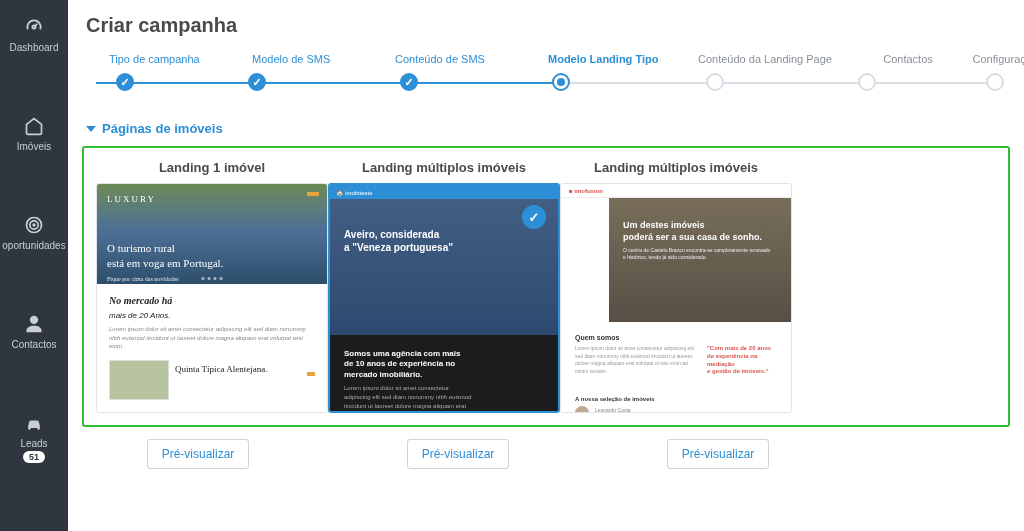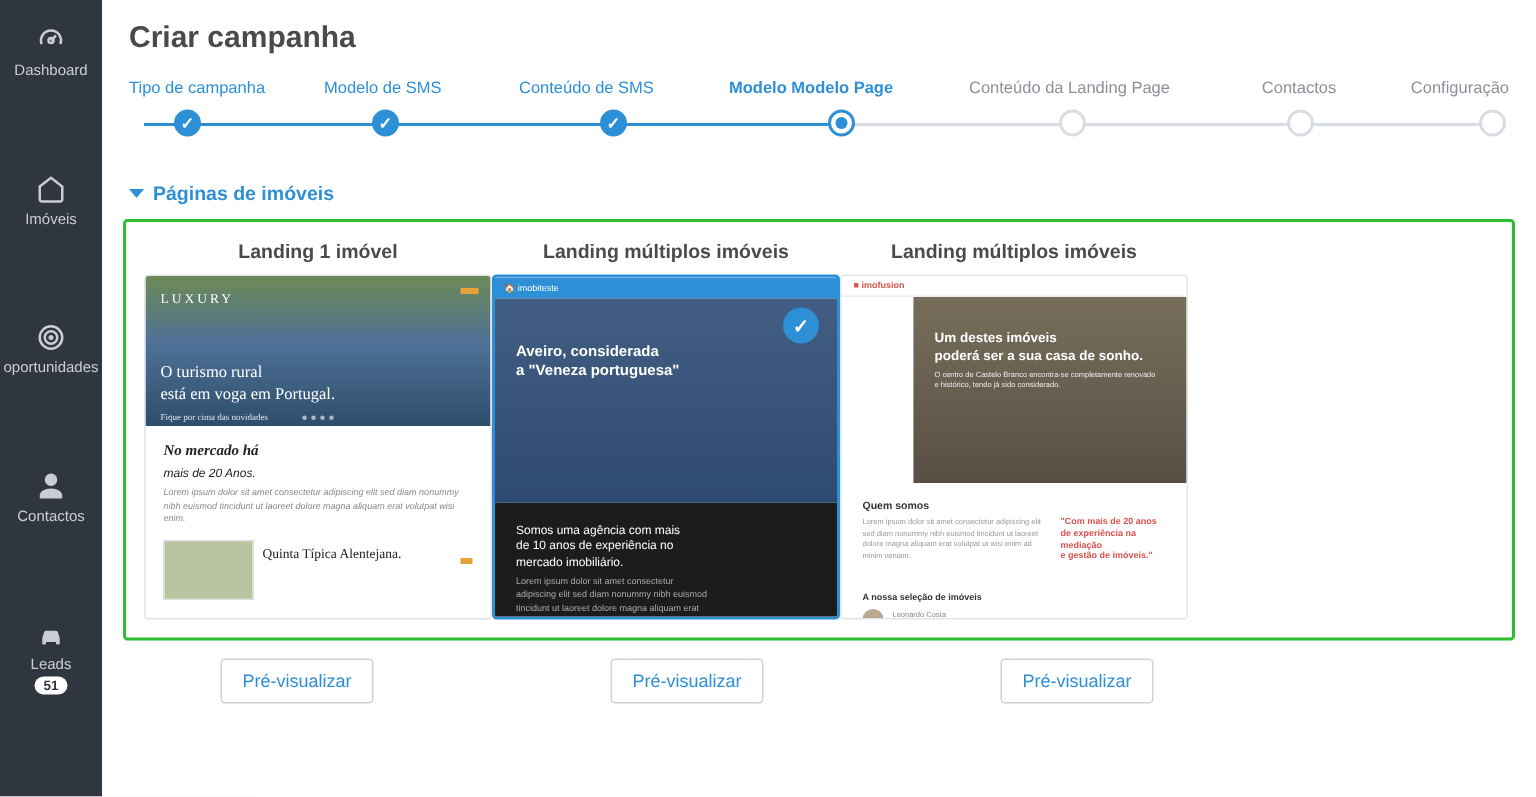--- a/index.html
+++ b/index.html
@@ -12,21 +12,21 @@
   .badge-pill { background: #fff; color: #2f3640; border-radius: 8px; font-size: 9px; padding: 1px 6px; margin-top: 2px; font-weight: bold; }
   .dots { display: flex; gap: 3px; }
   .dots span { width: 4px; height: 4px; border-radius: 50%; background: #c9ced6; }
   
   .main { flex: 1; background: #fff; display: flex; flex-direction: column; overflow: hidden; }
   .page-title { font-size: 20px; font-weight: bold; color: #4a4a4a; padding: 14px 18px 6px; }
   
   .stepper { position: relative; padding: 10px 18px 22px; }
   .step-labels { display: flex; justify-content: space-between; font-size: 11px; }
   .step-label { color: #8a8f98; white-space: nowrap; }
-  .step-label.done, .step-label.current { color: #2d8fd6; }
+  .step-label.done, .step-label.current { color: #2d8fd6; margin-left: 23px; }
   .step-label.current { font-weight: bold; }
   .step-track { position: relative; height: 20px; margin-top: 8px; }
   .step-track .line { position: absolute; top: 9px; height: 2px; background: #d8dde3; }
   .step-track .line.done { background: #2d8fd6; }
   .step-circle { position: absolute; top: 0; width: 18px; height: 18px; border-radius: 50%; border: 2px solid #d8dde3; background: #fff; display: flex; align-items: center; justify-content: center; }
   .step-circle.done { background: #2d8fd6; border-color: #2d8fd6; }
   .step-circle.done::after { content: "✓"; color: #fff; font-size: 11px; font-weight: bold; }
   .step-circle.current { border-color: #2d8fd6; }
   .step-circle.current::after { content: ""; width: 8px; height: 8px; background: #2d8fd6; border-radius: 50%; }
   
@@ -54,21 +54,21 @@
   .t1-body h3 + div { margin-bottom: 4px; color: #222; font-size: 8px; }
   .t1-tag2 { position: absolute; bottom: 36px; right: 12px; background: #e8a23a; color: #fff; font-size: 6px; padding: 2px 4px; }
   .t1-foot { display: flex; gap: 6px; padding: 0 12px; }
   .t1-foot-img { width: 60px; height: 40px; background: #b8c4a0; border: 1px solid #ddd; }
   
   .t2-bar { height: 14px; background: #2d8fd6; display: flex; align-items: center; padding: 0 6px; }
   .t2-logo { font-size: 6px; color: #fff; }
   .t2-hero { height: 136px; background: linear-gradient(rgba(30,60,100,0.55), rgba(30,60,100,0.55)), linear-gradient(180deg, #6d87a8 0%, #3f5b7e 100%); padding: 30px 14px 10px; color: #fff; position: relative; }
   .t2-hero h4 { font-size: 10px; font-weight: bold; line-height: 1.25; }
   .t2-black { background: #1c1c1c; color: #fff; padding: 14px; font-size: 6px; }
-  .t2-black h5 { font-size: 8px; font-weight: normal; margin-bottom: 4px; line-height: 1.3; }
+  .t2-black h5 { font-size: 8px; font-weight: bold; margin-bottom: 4px; line-height: 1.3; }
   .t2-black p { color: #aaa; line-height: 1.5; max-width: 130px; }
   
   .t3-bar { height: 14px; background: #fff; border-bottom: 1px solid #eee; display: flex; align-items: center; padding: 0 8px; font-size: 6px; color: #d9534f; font-weight: bold; }
   .t3-hero { height: 124px; background: linear-gradient(rgba(60,55,50,0.45), rgba(60,55,50,0.45)), linear-gradient(180deg, #a89a7a 0%, #6e6455 100%); padding: 22px 14px; color: #fff; margin-left: 48px; }
   .t3-hero h4 { font-size: 9px; line-height: 1.3; }
   .t3-hero p { font-size: 5px; margin-top: 4px; color: #eee; line-height: 1.4; max-width: 150px; }
   .t3-body { padding: 12px 14px; font-size: 5px; color: #999; }
   .t3-body h6 { font-size: 7px; color: #333; font-weight: bold; margin-bottom: 4px; }
   .t3-row { display: flex; gap: 10px; }
   .t3-row p { flex: 1; line-height: 1.5; }
@@ -150,21 +150,21 @@
   </nav>
 
   <main class="main">
     <h1 class="page-title">Criar campanha</h1>
 
     <div class="stepper">
       <div class="step-labels">
         <span class="step-label done" style="flex:0 0 120px;">Tipo de campanha</span>
         <span class="step-label done" style="flex:0 0 120px;">Modelo de SMS</span>
         <span class="step-label done" style="flex:0 0 130px;">Conteúdo de SMS</span>
-        <span class="step-label current" style="flex:0 0 150px;">Modelo Modelo Page</span>
+        <span class="step-label current" style="flex:0 0 150px;">Modelo Landing Tipo</span>
         <span class="step-label" style="flex:0 0 160px;">Conteúdo da Landing Page</span>
         <span class="step-label" style="flex:0 0 100px; text-align:center;">Contactos</span>
         <span class="step-label" style="flex:0 0 80px; text-align:right;">Configuração</span>
       </div>
       <div class="step-track">
         <div class="line" style="left:10px; right:10px;"></div>
         <div class="line done" style="left:10px; width:466px;"></div>
         <div class="step-circle done" style="left:30px;"></div>
         <div class="step-circle done" style="left:162px;"></div>
         <div class="step-circle done" style="left:314px;"></div>

